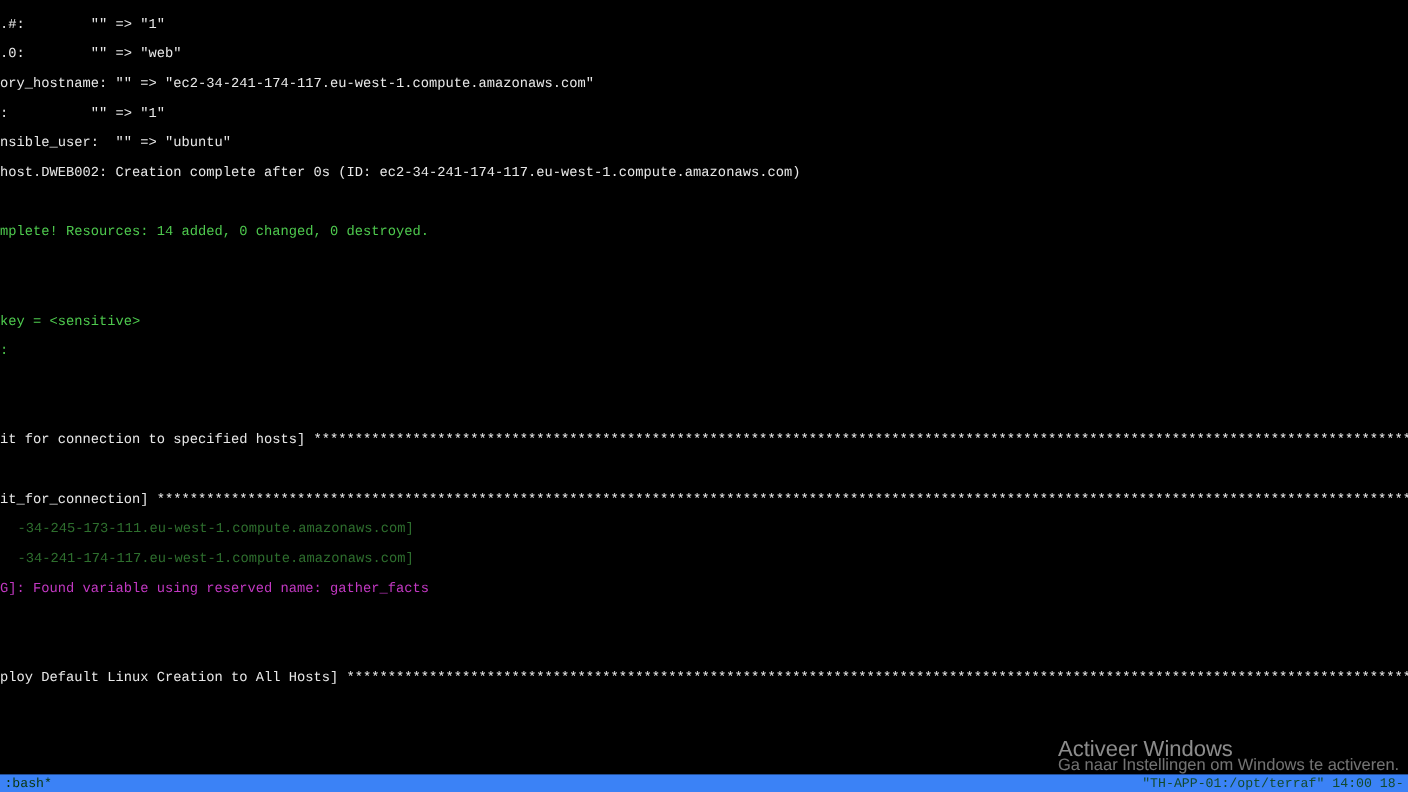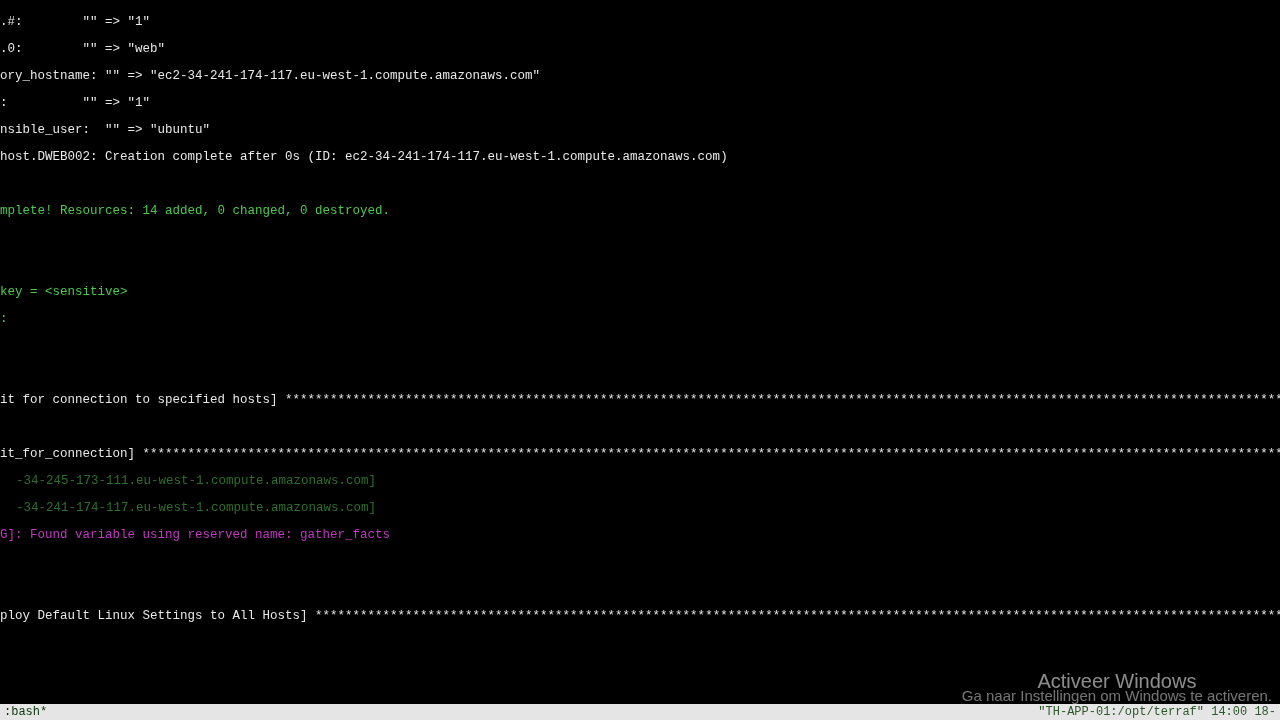--- a/index.html
+++ b/index.html
@@ -24,36 +24,36 @@
   .green { color: #4ec94e; }
   .dgreen { color: #2e6f2e; padding-left: 16px; }
   .magenta { color: #c238c2; }
 
   .statusbar {
     position: absolute;
     left: 0;
     bottom: 0;
     width: 100%;
     height: 16px;
-    background: #e5e5e5;
+    background: #3b82f6;
     color: #093509;
     font-size: 12px;
     line-height: 16px;
     padding: 0 4px;
     box-sizing: border-box;
     display: flex;
     justify-content: space-between;
   }
   .statusbar .right { color: #0c400c; opacity: .85; }
 
   .watermark {
     position: absolute;
     right: 8px;
     bottom: 18px;
-    text-align: center;
+    text-align: left;
     color: rgba(255,255,255,.45);
     pointer-events: none;
   }
   .watermark .title {
     font-family: "Segoe UI", sans-serif;
     font-size: 20px;
     font-weight: 400;
     color: rgba(255,255,255,.55);
   }
   .watermark .sub {
@@ -81,21 +81,21 @@
 <span class="ln"> </span>
 <span class="ln"> </span>
 <span class="ln white"><span>it for connection to specified hosts] </span><span class="stars">*************************************************************************************************************************************************</span></span>
 <span class="ln"> </span>
 <span class="ln white"><span>it_for_connection] </span><span class="stars">********************************************************************************************************************************************************************</span></span>
 <span class="ln dgreen">-34-245-173-111.eu-west-1.compute.amazonaws.com]</span>
 <span class="ln dgreen">-34-241-174-117.eu-west-1.compute.amazonaws.com]</span>
 <span class="ln"><span class="magenta">G]:</span><span class="magenta"> Found variable using reserved name: gather_facts</span></span>
 <span class="ln"> </span>
 <span class="ln"> </span>
-<span class="ln white"><span>ploy Default Linux Settings to All Hosts] </span><span class="stars">*********************************************************************************************************************************************</span></span>
+<span class="ln white"><span>ploy Default Linux Creation to All Hosts] </span><span class="stars">*********************************************************************************************************************************************</span></span>
 <span class="ln"> </span>
 
 
 
 
 
 
 
 
 

